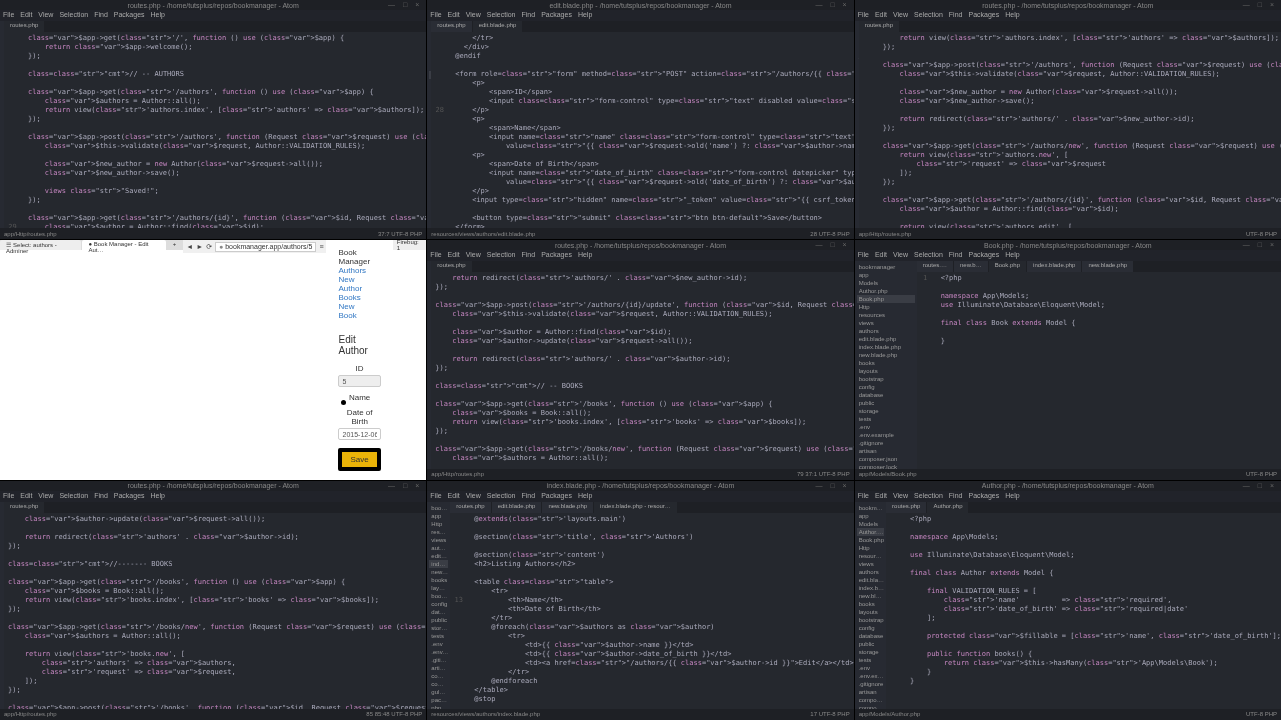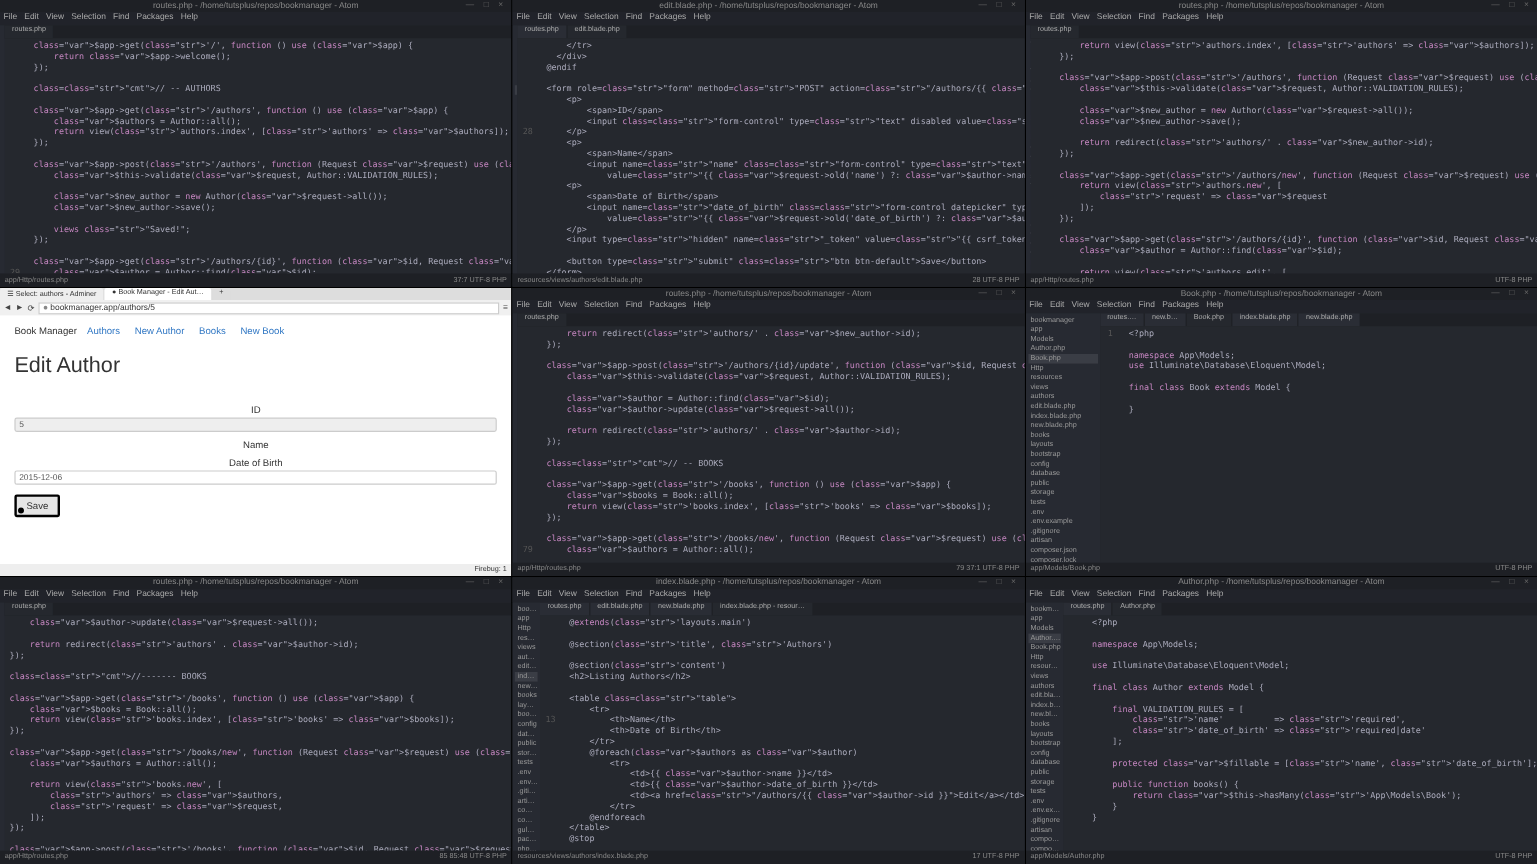--- a/index.html
+++ b/index.html
@@ -20,33 +20,33 @@
     .gutter { width: 20px; text-align: center; color: #555; padding: 2px 3px 0 0; white-space: pre; }
     .src { flex: 1; color: #aab; padding: 2px 0 0 4px; white-space: pre; overflow: hidden; }
     .statusbar { height: 11px; background: #1e2025; color: #888; font-size: 6px; display: flex; padding: 1px 4px; align-items: center; }
     .statusbar .left { flex: 1; }
     .main { flex: 1; display: flex; flex-direction: column; }
 
     
     .kw { color: #c586c0; }
 
     
-    .browser { background: #fff; display: flex; flex-direction: column; height: 100%; }
+    .browser { background: #fff; display: flex; flex-direction: row; height: 100%; }
     .btabbar { background: #ddd; height: 10px; display: flex; font-size: 6px; color: #333; }
     .btab { padding: 1px 6px; background: #eee; margin-right: 1px; border-radius: 2px 2px 0 0; }
     .btab.act { background: #fff; }
     .urlbar { display: flex; align-items: center; height: 13px; background: #f0f0f0; padding: 1px 3px; font-size: 7px; color: #444; gap: 3px; }
     .urlbar .addr { flex: 1; background: #fff; border: 1px solid #ccc; padding: 1px 3px; height: 10px; display: flex; align-items: center; color: #333; }
     .page { flex: 1; background: #fff; padding: 8px 12px; color: #333; font-size: 8px; }
     .page .nav a { color: #3278c4; margin-right: 10px; text-decoration: none; }
-    .page h2 { margin: 14px 0 22px; font-size: 18px; font-weight: 500; color: #333; }
+    .page h2 { margin: 14px 0 8px; font-size: 10px; font-weight: 500; color: #333; }
     .page label { display: block; font-size: 8px; margin: 6px 0 2px; text-align: center; }
     .page input { width: 100%; height: 12px; border: 1px solid #ccc; border-radius: 2px; padding: 0 3px; font-size: 7px; color: #555; background: #fff; }
     .page input[disabled] { background: #eee; }
-    .page button { margin-top: 8px; padding: 3px 8px; font-size: 8px; border: 2px solid #000000; border-radius: 2px; background: #e5e5e5; color: #333; }
+    .page button { margin-top: 8px; padding: 3px 8px; font-size: 8px; border: 4px solid #000000; border-radius: 2px; background: #eab308; color: #333; }
     .cursor-dot { position: absolute; width: 5px; height: 5px; background: #000; border-radius: 50%; }
     .bstatus { background: #eee; height: 10px; display: flex; font-size: 6px; color: #333; align-items: center; padding: 0 4px; }
     .bstatus .right { margin-left: auto; }
   </style>
 </head>
 <body>
 
 <div class="pane">
   <div class="titlebar">
       <span>routes.php - /home/tutsplus/repos/bookmanager - Atom</span>
@@ -419,42 +419,20 @@
         <div class="itm">  composer.lock</div>
         <div class="itm">  gulpfile.js</div>
         <div class="itm">  package.json</div>
         <div class="itm">  phpunit.xml</div>
     </div>
     <div class="main">
       <div class="tabbar">
           <div class="tab active">routes.php</div>
         </div>
       <div class="code">
-          <div class="gutter">
-
-
-
-
-
-
-
-
-
-
-
-
-
-
-
-
-
-
-
-79
-</div>
           <div class="src">    <span class="kw">return</span> redirect(<span <span="" class="kw">class</span>="str"&gt;'authors/' . <span <span="" class="kw">class</span>="var"&gt;$new_author-&gt;id);
 });
 
 <span <span="" class="kw">class</span>="var"&gt;$app-&gt;post(<span <span="" class="kw">class</span>="str"&gt;'/authors/{id}/update', <span class="kw">function</span> (<span <span="" class="kw">class</span>="var"&gt;$id, Request <span <span="" class="kw">class</span>="var"&gt;$request)  (="var"&gt;$app) {
     <span <span="" class="kw">class</span>="var"&gt;$this-&gt;validate(<span <span="" class="kw">class</span>="var"&gt;$request, Author::VALIDATION_RULES);
 
     <span <span="" class="kw">class</span>="var"&gt;$author = Author::find(<span <span="" class="kw">class</span>="var"&gt;$id);
     <span <span="" class="kw">class</span>="var"&gt;$author-&gt;update(<span <span="" class="kw">class</span>="var"&gt;$request-&gt;all());
 
     <span class="kw">return</span> redirect(<span <span="" class="kw">class</span>="str"&gt;'authors/' . <span <span="" class="kw">class</span>="var"&gt;$author-&gt;id);

